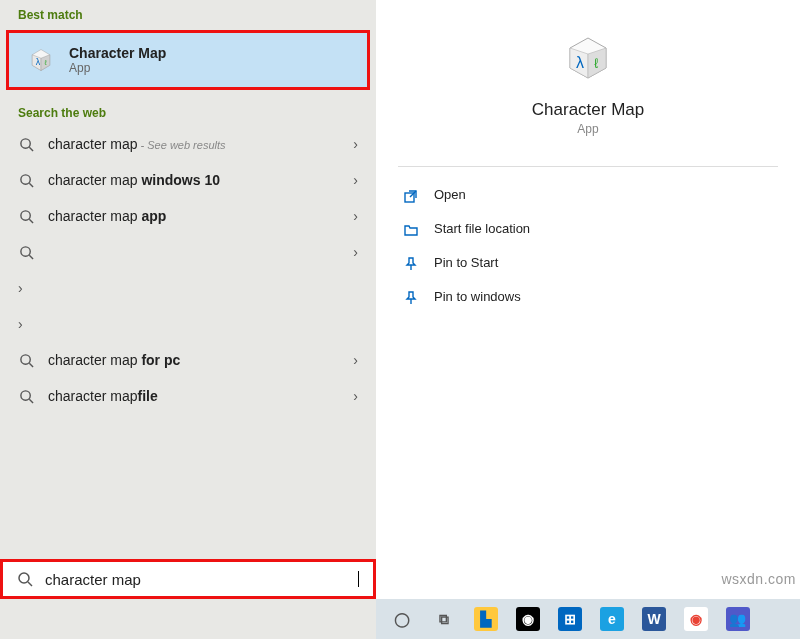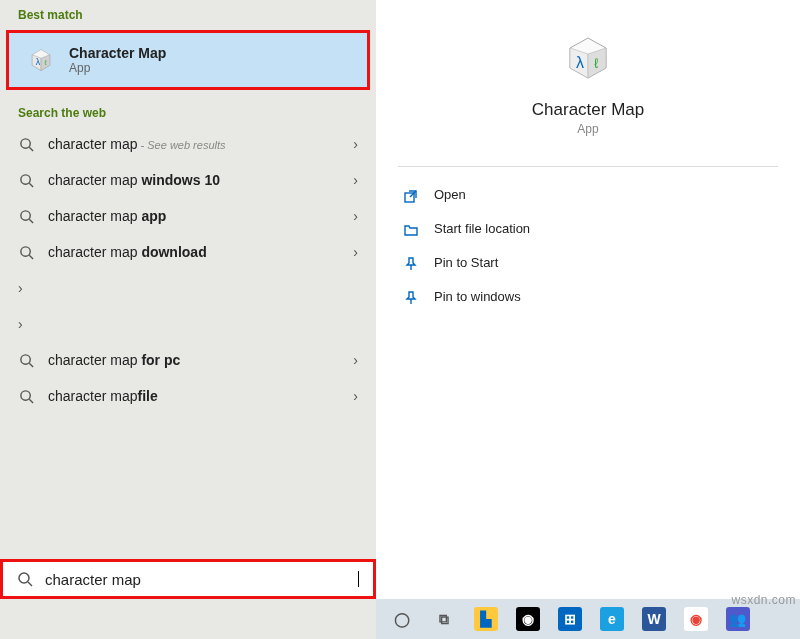--- a/index.html
+++ b/index.html
@@ -28,21 +28,21 @@
     .divider { border-top: 1px solid #ddd; margin: 8px 22px 12px; }
     .actions { padding: 0 22px; }
     .action-item { display: flex; gap: 14px; padding: 8px 4px; cursor: pointer; }
     .action-icon { width: 18px; height: 18px; color: #0067c0; display: flex; align-items: center; justify-content: center; }
     .action-label { font-size: 13px; color: #222; }
     .search-bar { position: absolute; left: 0; bottom: 40px; width: 376px; height: 40px; background: #fff; border: 3px solid #e11; display: flex; align-items: center; padding: 0 14px; gap: 12px; }
     .search-input { border: none; outline: none; font-size: 15px; flex: 1; color: #222; }
     .taskbar { position: absolute; left: 376px; right: 0; bottom: 0; height: 40px; background: #d9e2e8; display: flex; align-items: center; padding: 0 8px; gap: 6px; }
     .taskbar-btn { width: 36px; height: 36px; display: flex; align-items: center; justify-content: center; cursor: pointer; }
     .tb-icon { width: 24px; height: 24px; border-radius: 3px; display: flex; align-items: center; justify-content: center; font-size: 14px; font-weight: bold; color: #fff; }
-    .watermark { position: absolute; right: 4px; bottom: 32px; font-size: 12px; color: #999; letter-spacing: 0.5px; }
+    .watermark { position: absolute; right: 4px; bottom: 52px; font-size: 14px; color: #999; letter-spacing: 0.5px; }
     .cursor { display: inline-block; width: 1px; height: 16px; background: #000; vertical-align: middle; margin-left: 1px; animation: blink 1s infinite; }
     @keyframes blink { 50% { opacity: 0; } }
     .search-bar-wrapper { position: absolute; left: 0; bottom: 0; width: 376px; height: 80px; background: #e8e8e5; }
   </style>
 </head>
 <body>
 
 <div class="container">
   <div class="left-panel">
     <div class="section-header">Best match</div>
@@ -100,21 +100,20 @@
     <span class="chevron">›</span>
         </div>
         <div class="web-item">
     <div class="web-item-left">
       <span class="search-icon-sm">
         <svg viewBox="0 0 16 16" width="15" height="15" stroke="#555" stroke-width="1.5" fill="none">
                 <circle cx="7" cy="7" r="5"></circle>
                 <line x1="11" y1="11" x2="15" y2="15"></line>
               </svg>
       </span>
-      <span class="web-text">character map <span class="suffix">download</span><span class="hint"></span></span>
     </div>
     <span class="chevron">›</span>
         </div>
         <div class="web-item">
     <span class="chevron">›</span>
         </div>
         <div class="web-item">
     <span class="chevron">›</span>
         </div>
         <div class="web-item">

